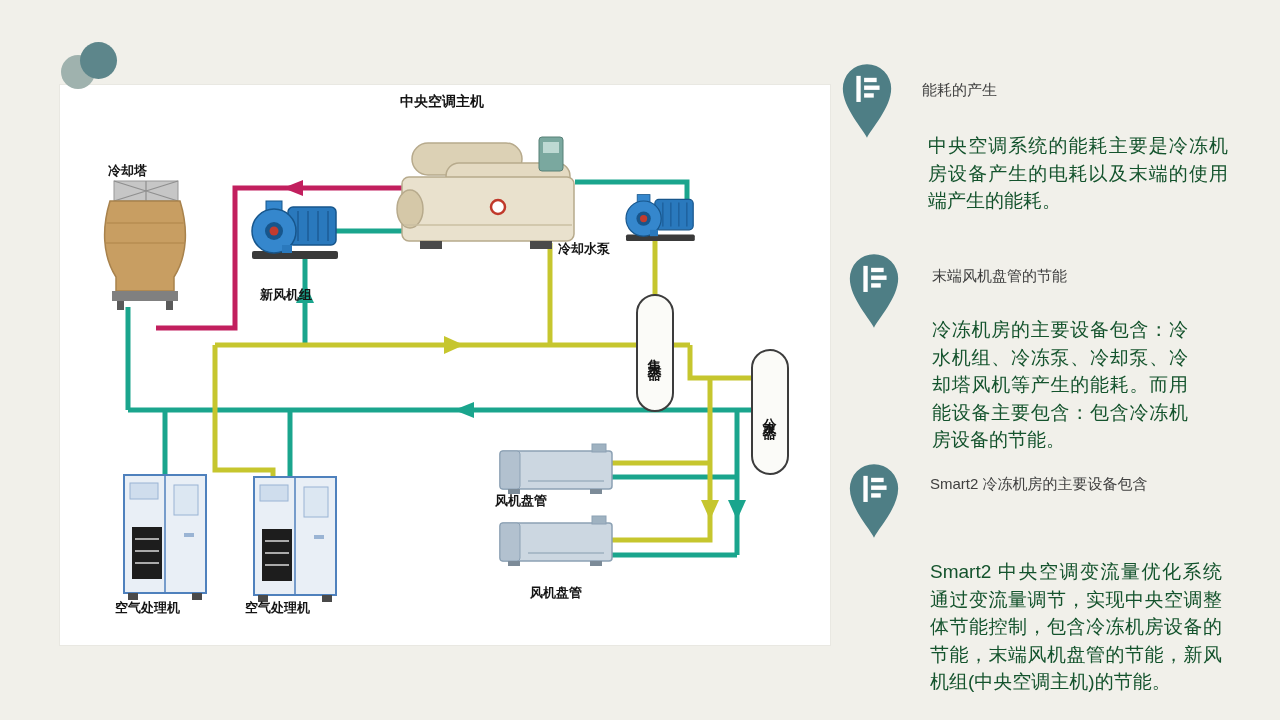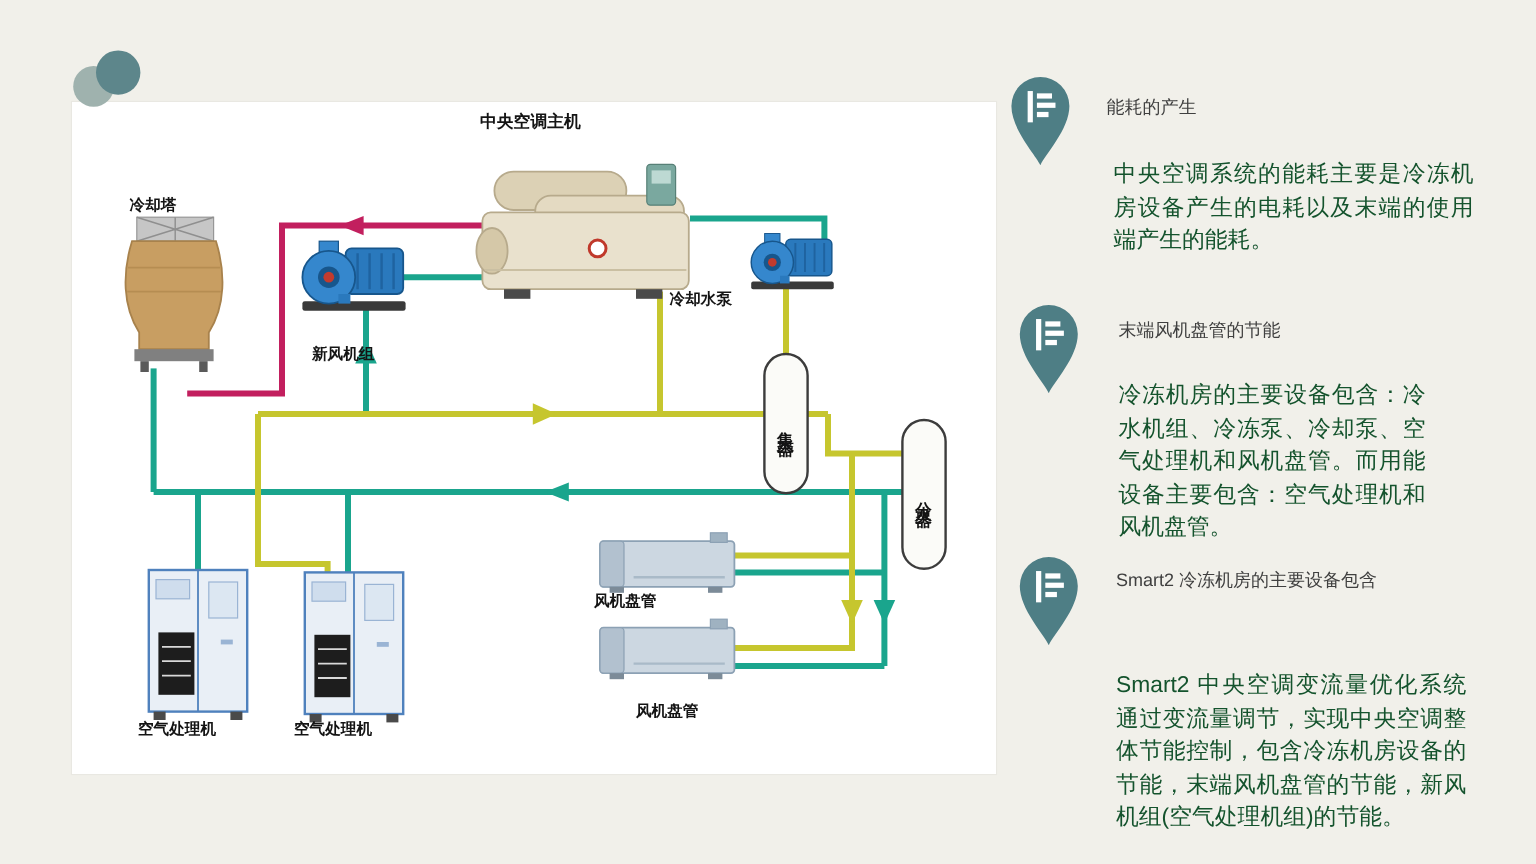--- a/index.html
+++ b/index.html
@@ -195,28 +195,28 @@
 
   <div class="section s2">
     <svg class="pin" viewBox="0 0 60 80">
       <path class="pin-fill" d="M30 78 C26 69 5 47 5 27 A25 25 0 1 1 55 27 C55 47 34 69 30 78 Z"></path>
       <rect x="19" y="14" width="4.5" height="27" fill="#fff"></rect>
       <rect x="27" y="16" width="13" height="4.5" fill="#fff"></rect>
       <rect x="27" y="24" width="16" height="4.5" fill="#fff"></rect>
       <rect x="27" y="32" width="10" height="4.5" fill="#fff"></rect>
     </svg>
     <div class="sec-title">末端风机盘管的节能</div>
-    <div class="sec-body">冷冻机房的主要设备包含：冷水机组、冷冻泵、冷却泵、空气处理机和风机盘管。而用能设备主要包含：空气处理机和风机盘管。</div>
+    <div class="sec-body">冷冻机房的主要设备包含：冷水机组、冷冻泵、冷却泵、冷却塔风机等产生的能耗。而用能设备主要包含：包含冷冻机房设备的节能。</div>
   </div>
 
   <div class="section s3">
     <svg class="pin" viewBox="0 0 60 80">
       <path class="pin-fill" d="M30 78 C26 69 5 47 5 27 A25 25 0 1 1 55 27 C55 47 34 69 30 78 Z"></path>
       <rect x="19" y="14" width="4.5" height="27" fill="#fff"></rect>
       <rect x="27" y="16" width="13" height="4.5" fill="#fff"></rect>
       <rect x="27" y="24" width="16" height="4.5" fill="#fff"></rect>
       <rect x="27" y="32" width="10" height="4.5" fill="#fff"></rect>
     </svg>
     <div class="sec-title">Smart2 冷冻机房的主要设备包含</div>
-    <div class="sec-body">Smart2 中央空调变流量优化系统通过变流量调节，实现中央空调整体节能控制，包含冷冻机房设备的节能，末端风机盘管的节能，新风机组(空气处理机组)的节能。</div>
+    <div class="sec-body">Smart2 中央空调变流量优化系统通过变流量调节，实现中央空调整体节能控制，包含冷冻机房设备的节能，末端风机盘管的节能，新风机组(中央空调主机)的节能。</div>
   </div>
 
 </div>
 
 </body></html>

